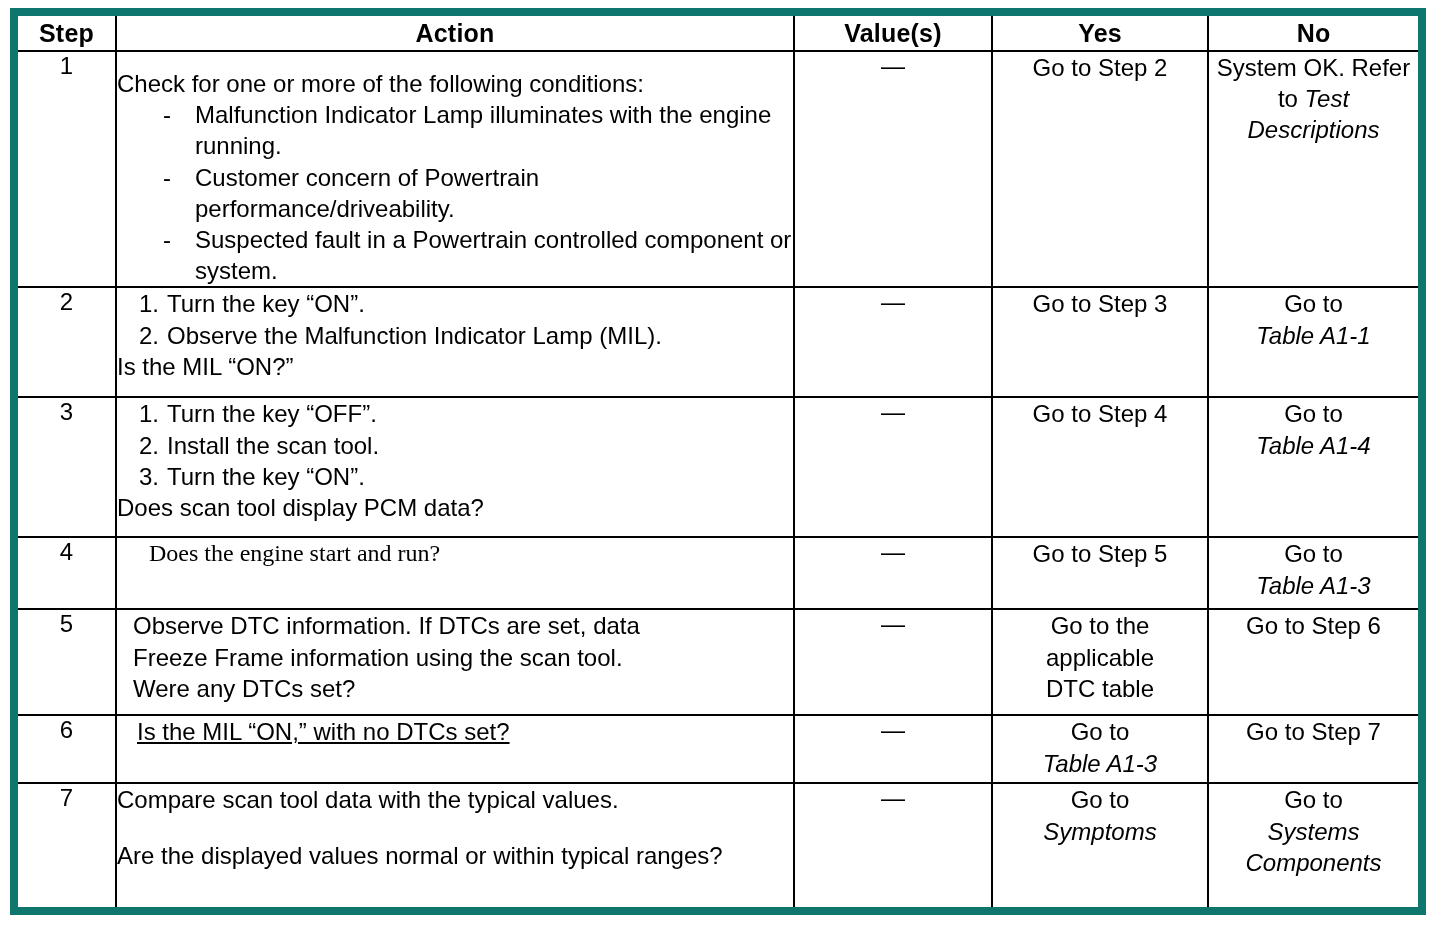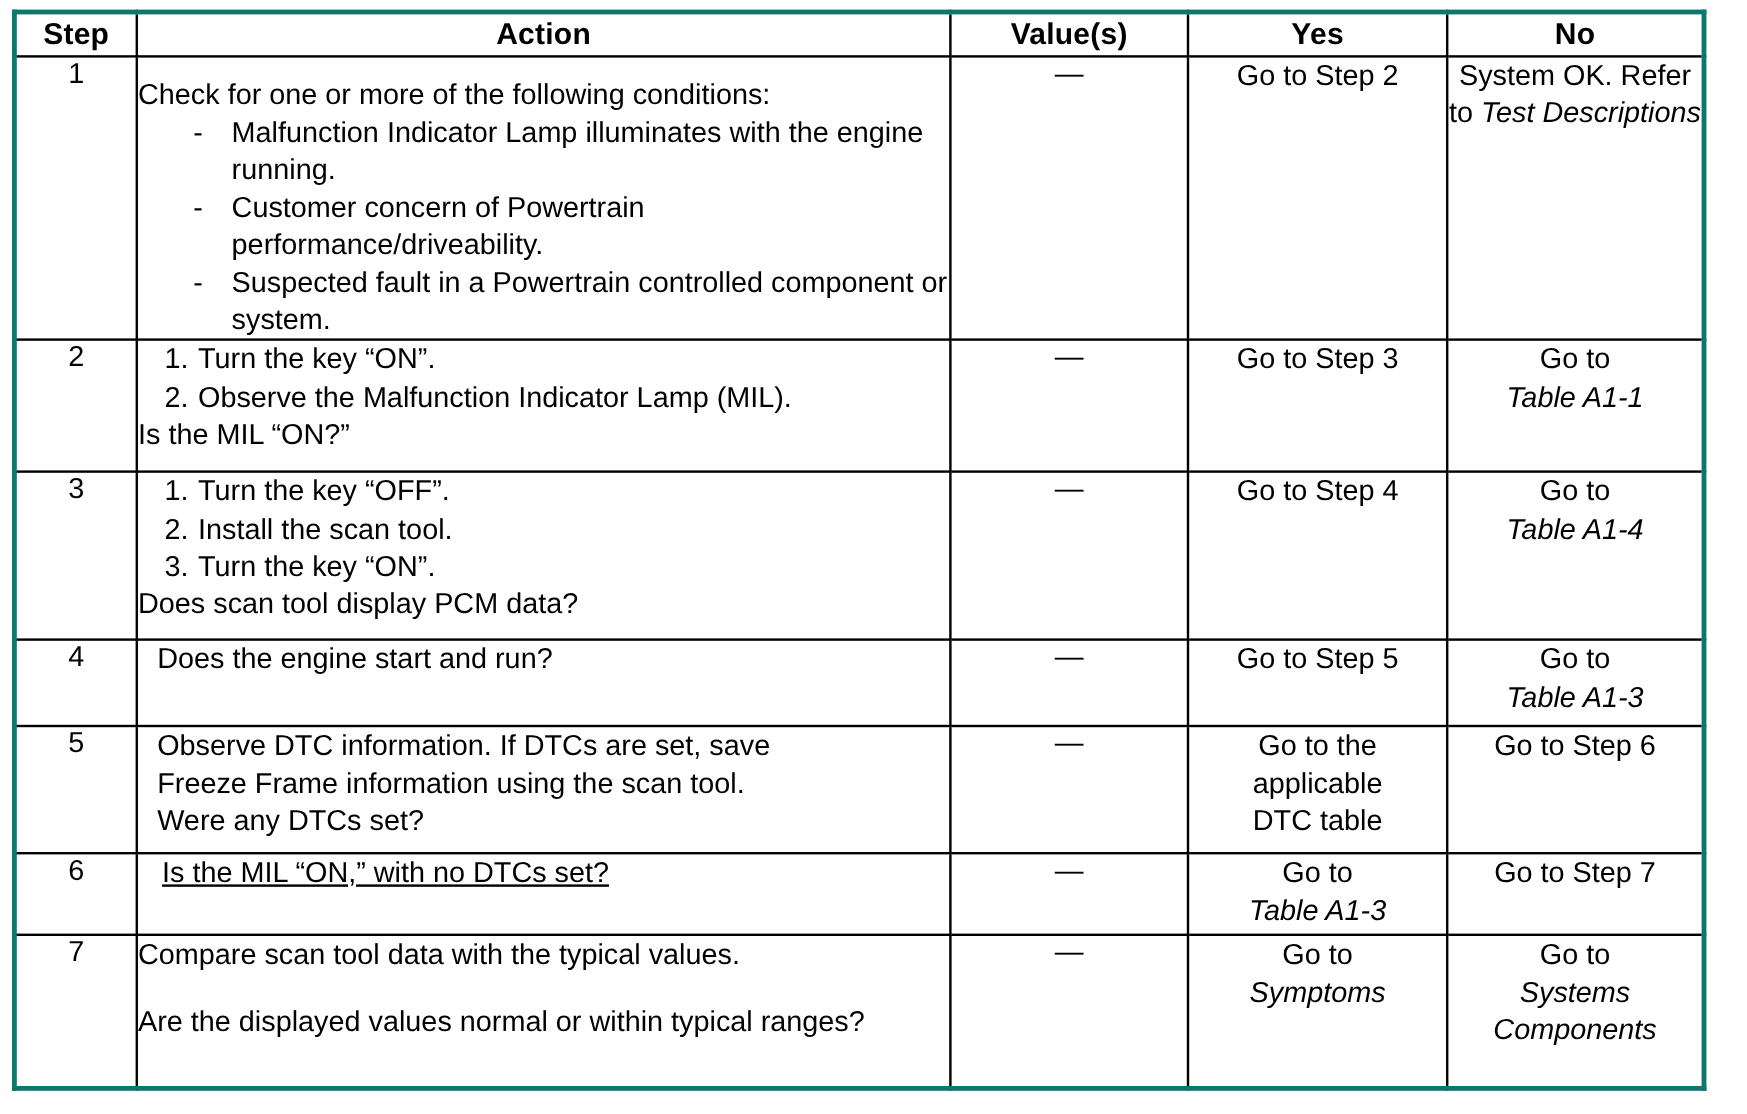--- a/index.html
+++ b/index.html
@@ -35,21 +35,21 @@
   table.diag td, table.diag th {
     border: 2px solid #000000;
     padding: 0;
     vertical-align: top;
     background: #ffffff;
   }
 
   
   table.diag {
     outline: none;
-    border: 4px solid #0f766e;
+    border: 8px solid #0f766e;
   }
 
   
   col.c-step   { width: 102px; }
   col.c-action { width: 678px; }
   col.c-value  { width: 198px; }
   col.c-yes    { width: 216px; }
   col.c-no     { width: 214px; }
 
   
@@ -255,38 +255,38 @@
         <td class="yes va-bottom">
           <span>Go to Step 4</span>
         </td>
         <td class="no va-middle">
           <span><span>Go to </span><br><span class="ital">Table A1-4</span></span>
         </td>
       </tr>
 
       <tr style="height:72px;">
         <td class="step">4</td>
-        <td class="action" style="padding-left:16px;">
+        <td class="action" style="padding-left:32px;font-family:Liberation Serif, serif;">
           <span class="q-line">Does the engine start and run?</span>
         </td>
         <td class="value">
           <span class="dashmark">—</span>
         </td>
         <td class="yes va-bottom">
           <span>Go to Step 5</span>
         </td>
         <td class="no va-top">
           <span><span>Go to </span><br><span class="ital">Table A1-3</span></span>
         </td>
       </tr>
 
       <tr style="height:106px;">
         <td class="step">5</td>
         <td class="action" style="padding-left:16px;">
-          <span class="q-line">Observe DTC information. If DTCs are set, save</span>
+          <span class="q-line">Observe DTC information. If DTCs are set, data</span>
           <span class="q-line">Freeze Frame information using the scan tool.</span>
           <span class="q-line">Were any DTCs set?</span>
         </td>
         <td class="value">
           <span class="dashmark">—</span>
         </td>
         <td class="yes va-middle">
           <span>Go to the<br>applicable<br>DTC table</span>
         </td>
         <td class="no va-bottom">

